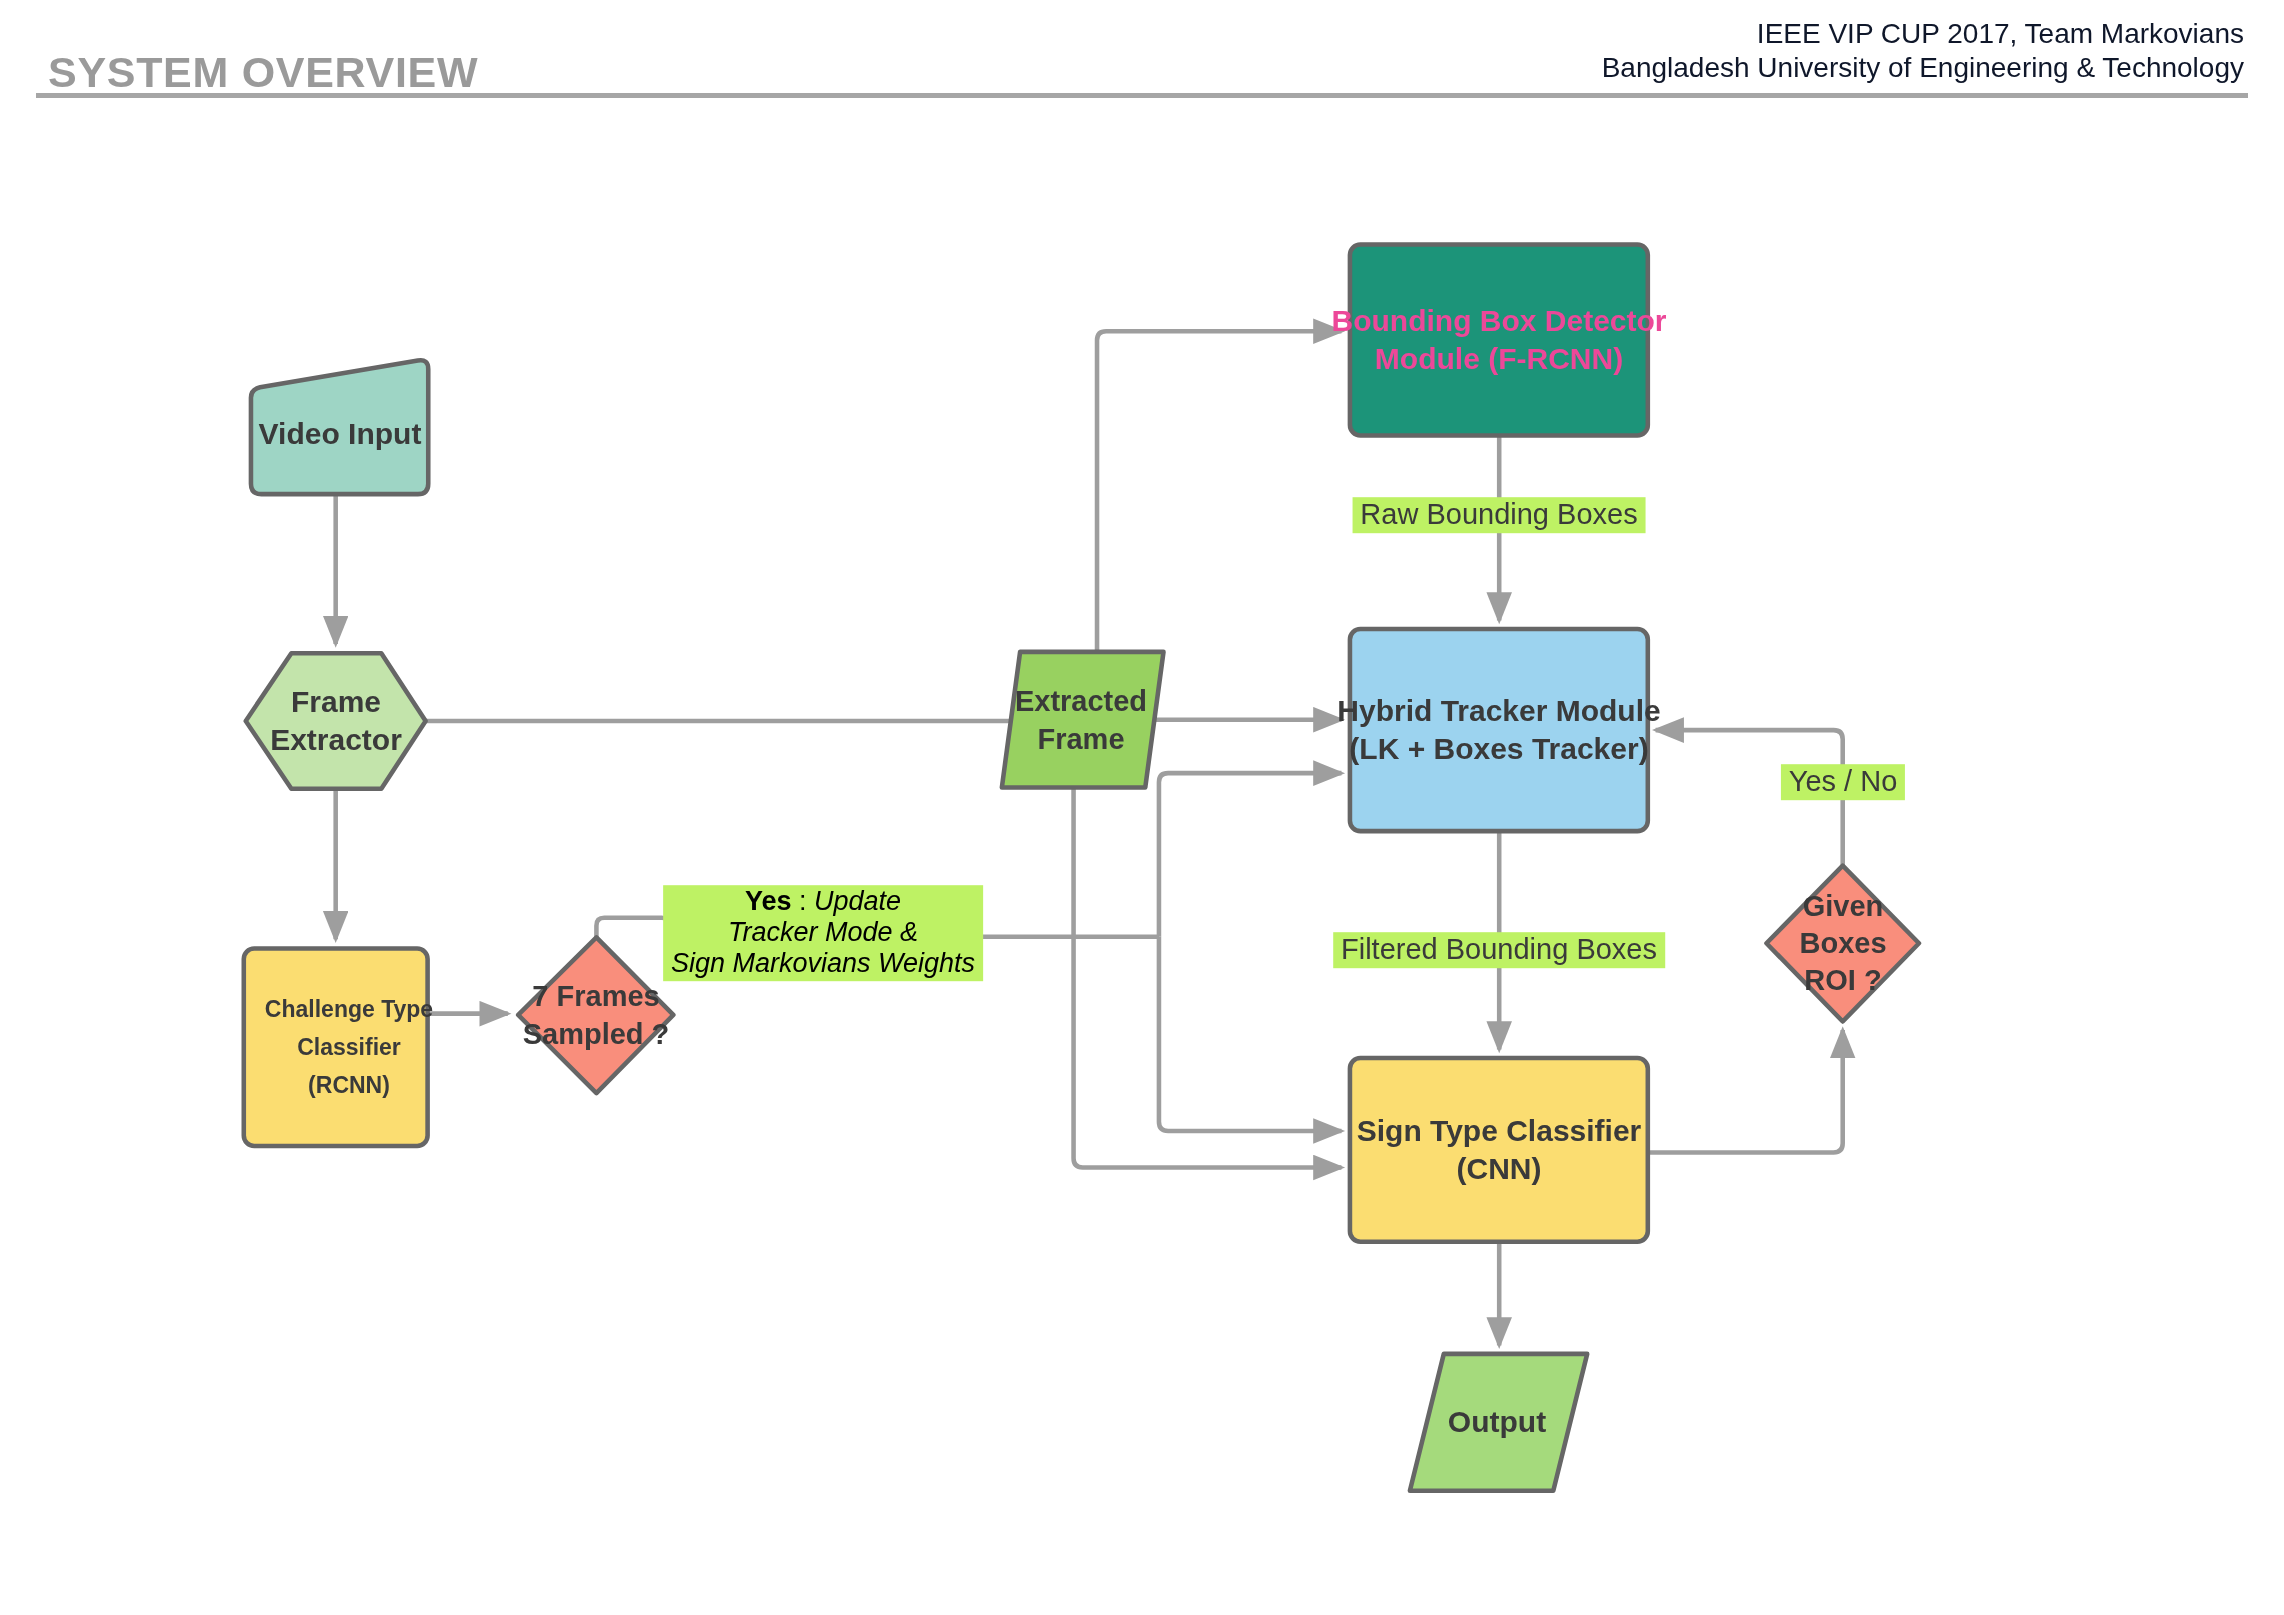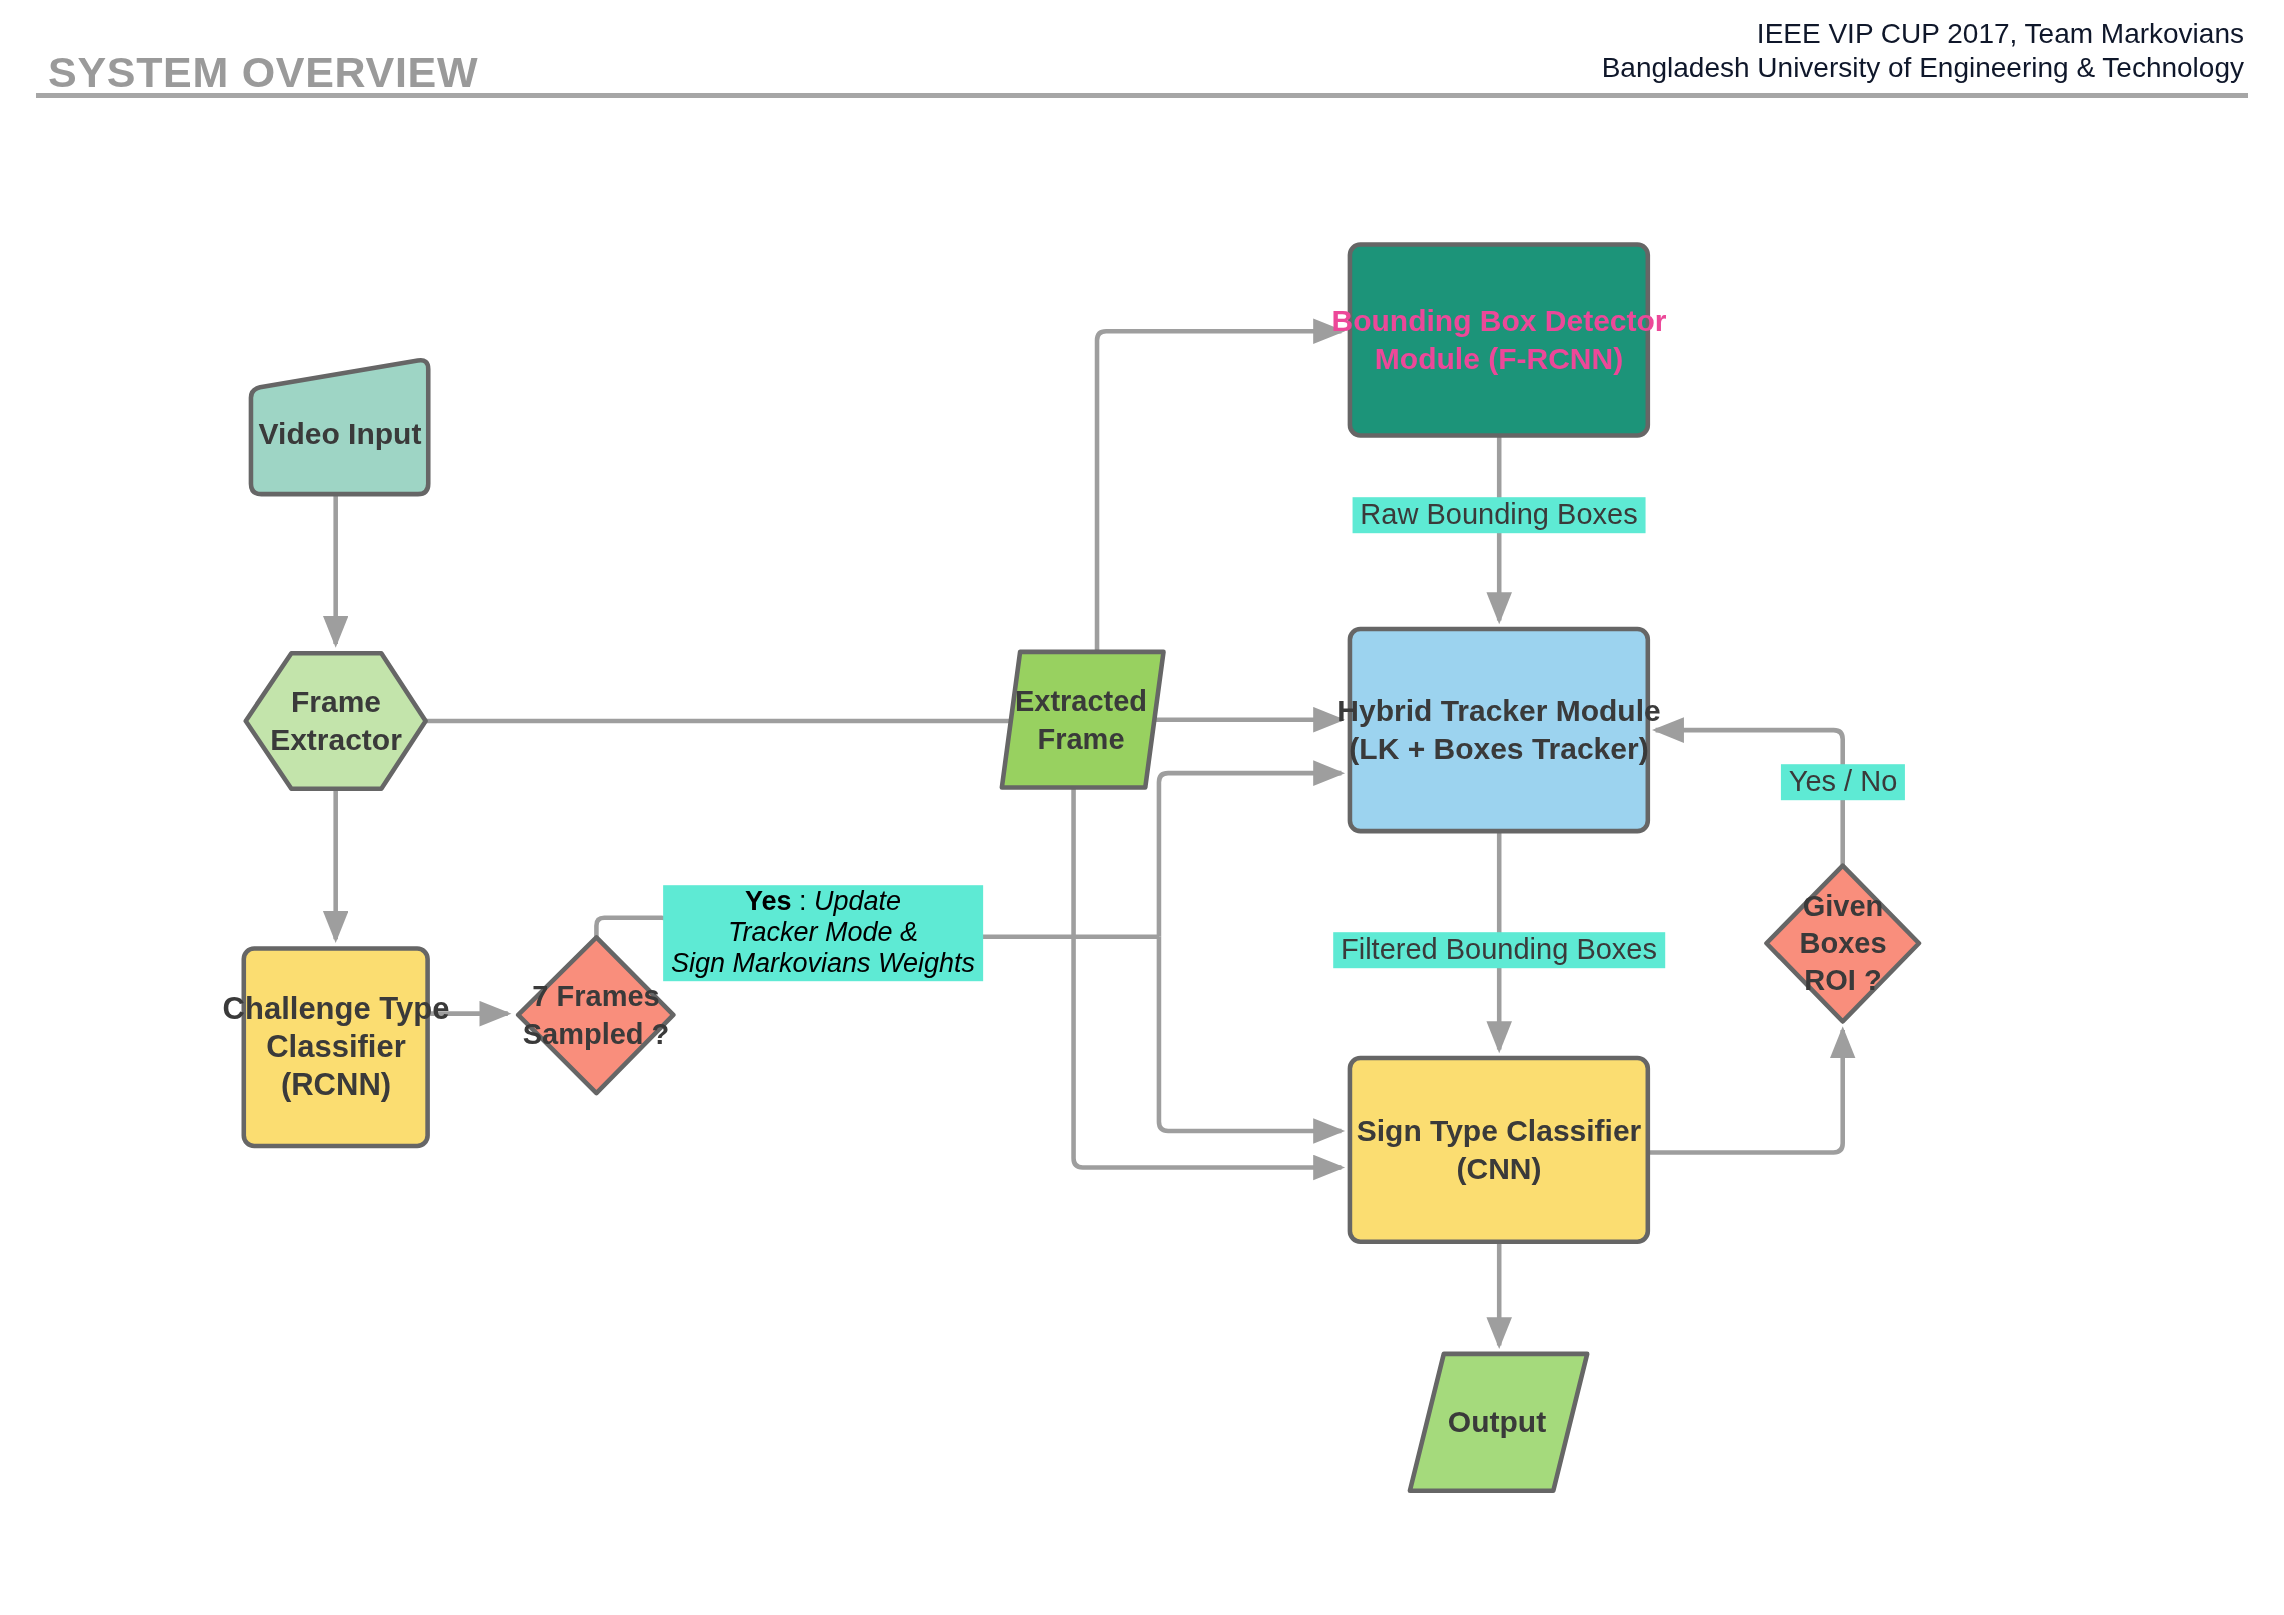--- a/index.html
+++ b/index.html
@@ -3,21 +3,21 @@
 <meta charset="utf-8">
 <style>
   html,body{margin:0;padding:0;background:#fff;}
   .stage{position:relative;width:2284px;height:1616px;background:#ffffff;overflow:hidden;
          font-family:"Liberation Sans", sans-serif;}
   .diagram{position:absolute;left:0;top:0;}
   .edge{stroke:#9e9e9e;stroke-width:7;fill:none;}
   .shape{stroke:#666666;stroke-width:7;stroke-linejoin:round;}
   .lbl{position:absolute;transform:translate(-50%,-50%);text-align:center;
        color:#3a3a3a;font-weight:bold;font-size:30px;line-height:38px;white-space:nowrap;}
-  .edge-lbl{font-weight:normal;font-size:29px;line-height:33px;background:#5eead4;padding:1.3px 7.8px;}
+  .edge-lbl{font-weight:normal;font-size:29px;line-height:33px;background:#bef264;padding:1.3px 7.8px;}
   .yes-update{font-size:27px;line-height:31px;font-weight:normal;color:#000;}
   .yes-update b{font-weight:bold;font-style:normal;}
   .yes-update i{font-style:italic;}
   .page-title{position:absolute;left:39px;top:48px;font-size:43px;font-weight:bold;
               color:#9a9a9a;letter-spacing:0.7px;margin-left:9px;}
   .affil{position:absolute;right:40px;top:17px;text-align:right;font-size:28px;
          line-height:34px;color:#0f172a;}
   .rule{position:absolute;left:36px;top:93px;width:2212px;height:5.2px;background:#a6a6a6;}
   .roi-lbl{font-size:29px;}
 </style>
@@ -70,21 +70,21 @@
 
   <div class="lbl" style="left:340px;top:434px;">
     <div>Video Input</div>
   </div>
 
   <div class="lbl" style="left:336px;top:721px;">
     <div>Frame</div>
     <div>Extractor</div>
   </div>
 
-  <div class="lbl" style="left:336px;top:1047px;font-size:31px;">
+  <div class="lbl" style="left:349px;top:1047px;font-size:23px;">
     <div>Challenge Type</div>
     <div>Classifier</div>
     <div>(RCNN)</div>
   </div>
 
   <div class="lbl" style="left:596px;top:1015px;font-size:29px;">
     <div>7 Frames</div>
     <div>Sampled ?</div>
   </div>
 

